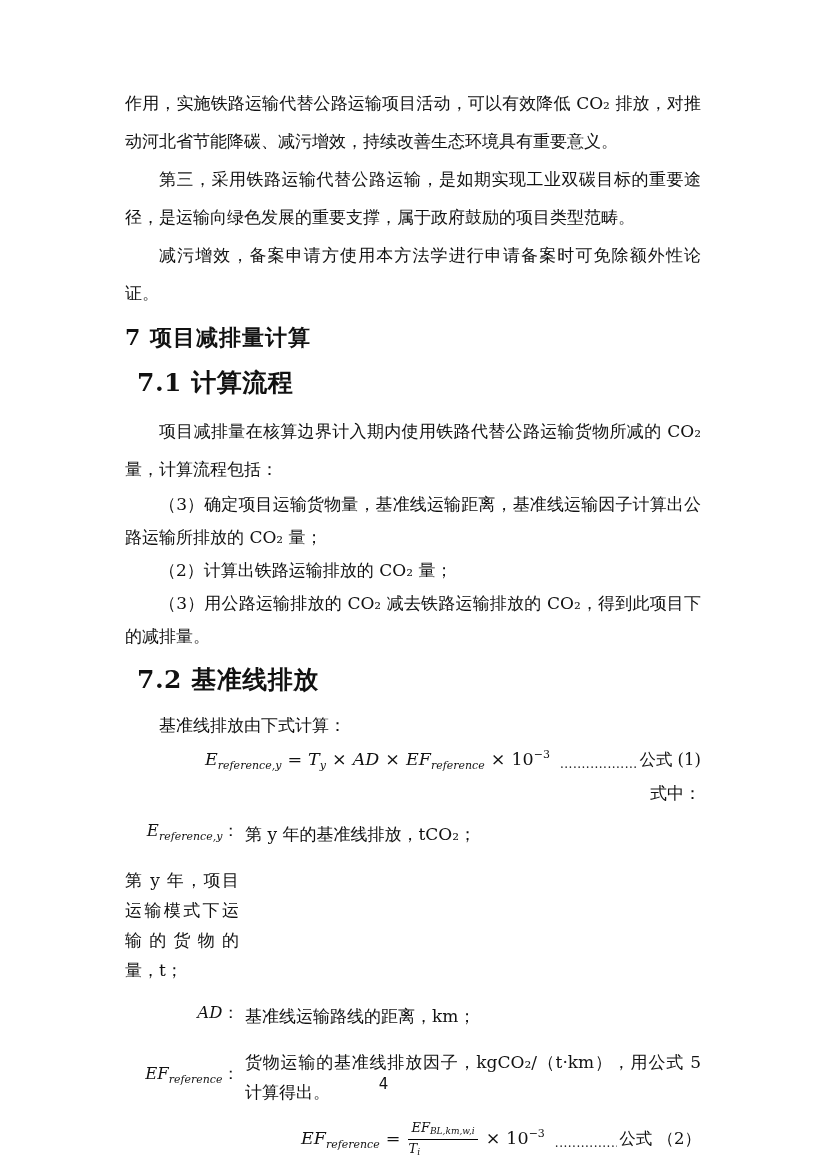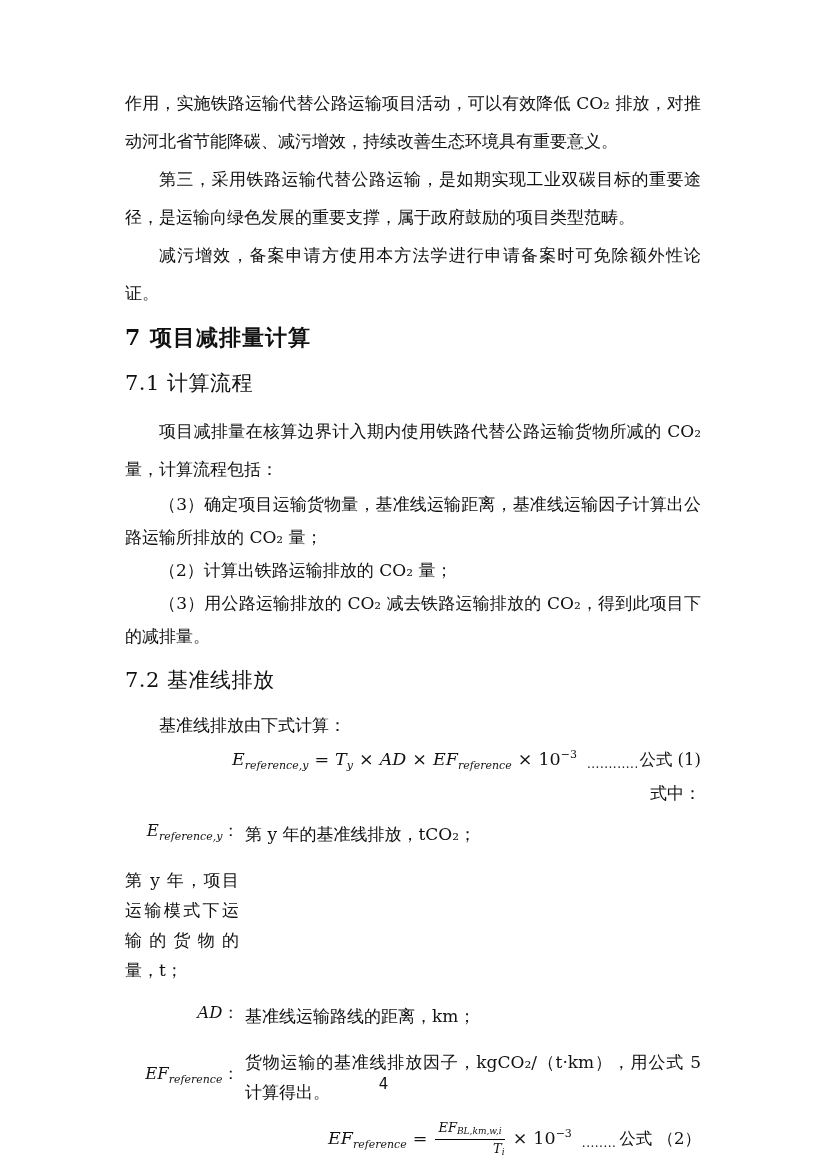--- a/index.html
+++ b/index.html
@@ -31,52 +31,52 @@
   }
   .ind { text-indent: 34px; }
   h1.doc-h1 {
     font-size: 22px;
     line-height: 30px;
     font-weight: bold;
     margin: 10px 0 18px 0;
     letter-spacing: 1px;
   }
   h2.doc-h2 {
-    font-size: 21px;
+    font-size: 25px;
     line-height: 26px;
-    font-weight: normal;
-    margin: 14px 0 16px 0;
+    font-weight: bold;
+    margin: 14px 0 16px 12px;
     letter-spacing: 0.5px;
   }
   .where {
     font-size: 17px;
     line-height: 34px;
     text-indent: 34px;
     margin-top: 2px;
   }
   
   .formula {
     display: flex;
     align-items: center;
     font-size: 17.5px;
     margin: 6px 0 4px 0;
     white-space: nowrap;
   }
   .f1 { padding-left: 80px; }
   .f2 { padding-left: 176px; margin-top: 8px; }
-  .math { font-style: italic; margin-left: 27px; }
+  .math { font-style: italic; }
   .var { font-style: italic; }
   .op { font-style: normal; margin: 0 6px; }
   .num10 { font-style: normal; }
   sub { font-size: 11px; font-style: italic; vertical-align: -4px; letter-spacing: 0; }
   sup { font-size: 11px; font-style: normal; vertical-align: 7px; }
   .frac {
     display: inline-flex;
     flex-direction: column;
-    align-items: flex-end;
+    align-items: flex-start;
     vertical-align: middle;
     font-size: 13px;
     line-height: 1.3;
     margin: 0 2px;
   }
   .frac sub { font-size: 9px; vertical-align: -2px; }
   .fnum { border-bottom: 1.3px solid #000; padding: 0 3px 1px 3px; }
   .fden { padding-top: 1px; }
   .leader {
     font-style: normal;

